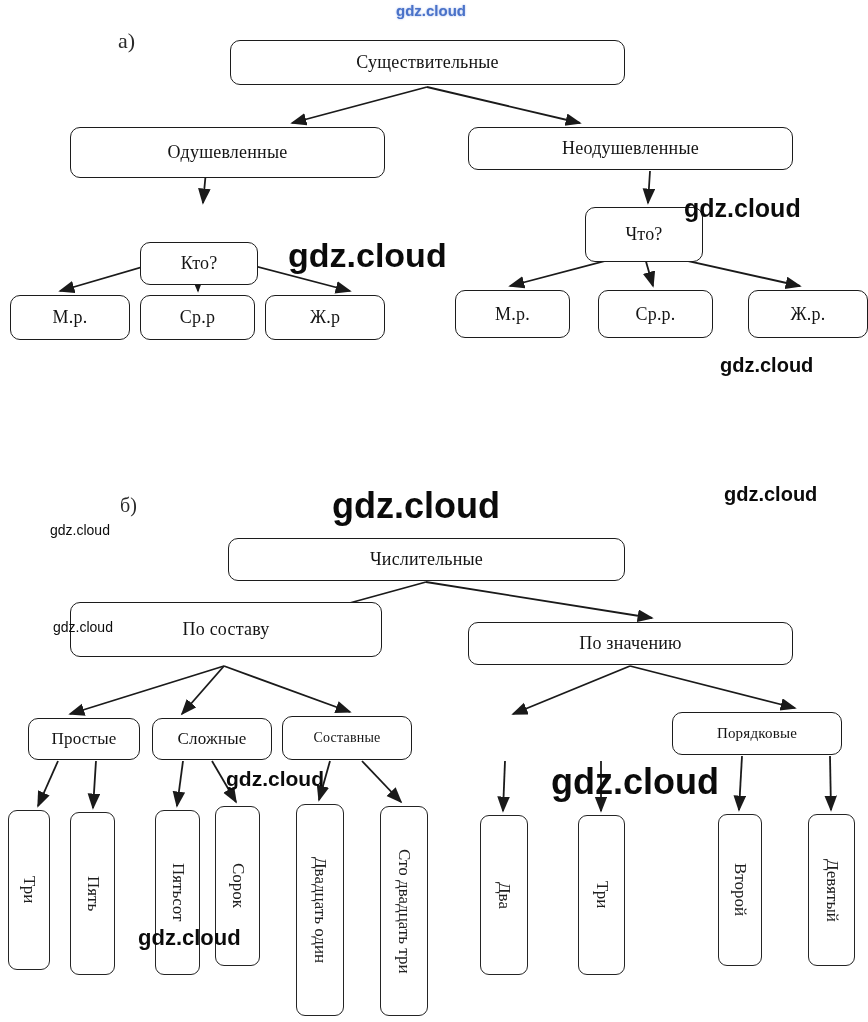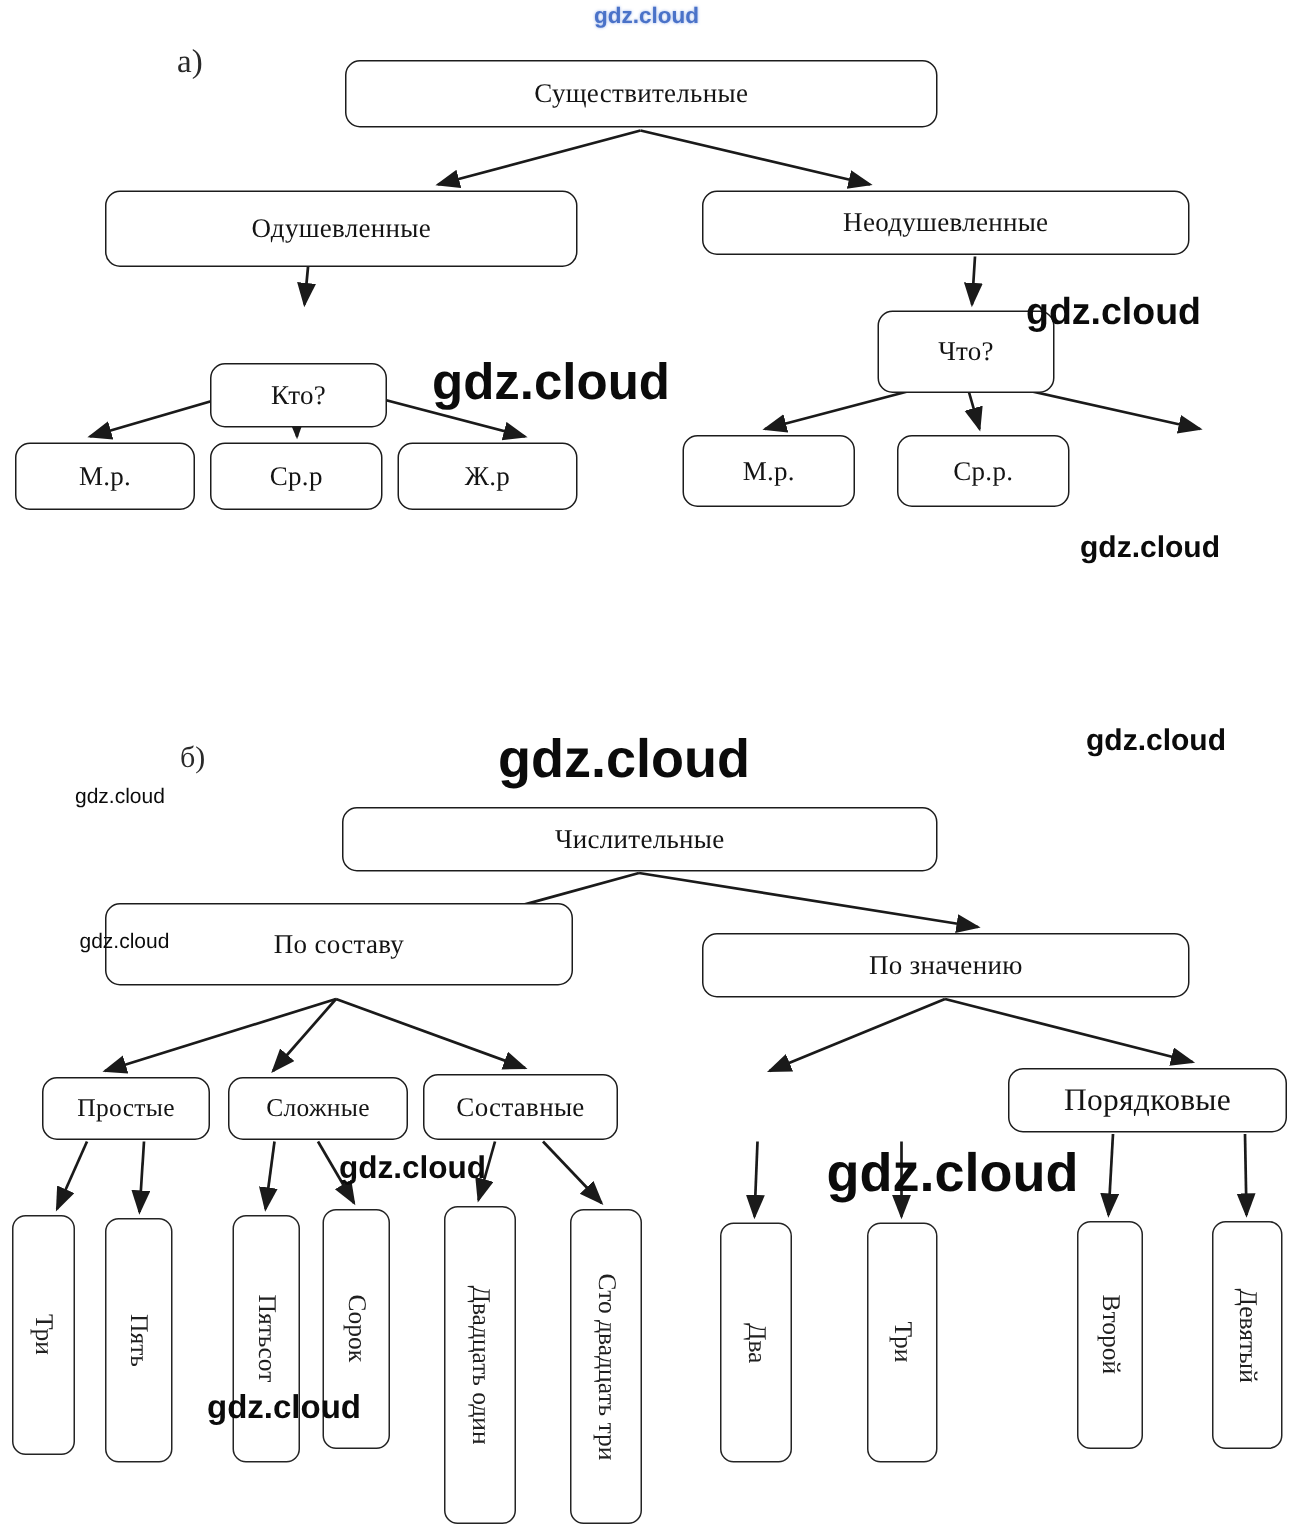--- a/index.html
+++ b/index.html
@@ -83,29 +83,30 @@
   <div class="box" style="left:468px; top:127px; width:325px; height:43px;">Неодушевленные</div>
   <div class="box" style="left:140px; top:207px; width:118px; height:43px;margin-top:35px;">Кто?</div>
   <div class="box" style="left:585px; top:207px; width:118px; height:55px;">Что?</div>
 
   <div class="box" style="left:10px; top:295px; width:120px; height:45px;">М.р.</div>
   <div class="box" style="left:265px; top:295px; width:120px; height:45px;">Ж.р</div>
   <div class="box" style="left:140px; top:295px; width:115px; height:45px;">Ср.р</div>
 
   <div class="box" style="left:455px; top:290px; width:115px; height:48px;">М.р.</div>
   <div class="box" style="left:598px; top:290px; width:115px; height:48px;">Ср.р.</div>
+  <div class="box" style="left:748px; top:290px; width:120px; height:48px;">Ж.р.</div>
 
   <div class="box" style="left:228px; top:538px; width:397px; height:43px;">Числительные</div>
   <div class="box" style="left:70px; top:602px; width:312px; height:55px;">По составу</div>
   <div class="box" style="left:468px; top:622px; width:325px; height:43px;">По значению</div>
 
   <div class="box" style="left:152px; top:718px; width:120px; height:42px; font-size:17px;">Сложные</div>
   <div class="box" style="left:28px; top:718px; width:112px; height:42px; font-size:17px;">Простые</div>
-  <div class="box" style="left:282px; top:716px; width:130px; height:44px; font-size:18px;">Составные</div>
-  <div class="box" style="left:672px; top:712px; width:186px; height:43px; font-size:21px;">Порядковые</div>
+  <div class="box" style="left:282px; top:716px; width:130px; height:44px; font-size:14px;">Составные</div>
+  <div class="box" style="left:672px; top:712px; width:170px; height:43px; font-size:15px;">Порядковые</div>
 
   <div class="vbox" style="left:8px; top:810px; width:42px; height:160px;">
     <span>Три</span>
     </div>
   <div class="vbox" style="left:70px; top:812px; width:45px; height:163px;">
     <span>Пять</span>
     </div>
 
   <div class="vbox" style="left:155px; top:810px; width:45px; height:165px;">
     <span>Пятьсот</span>

